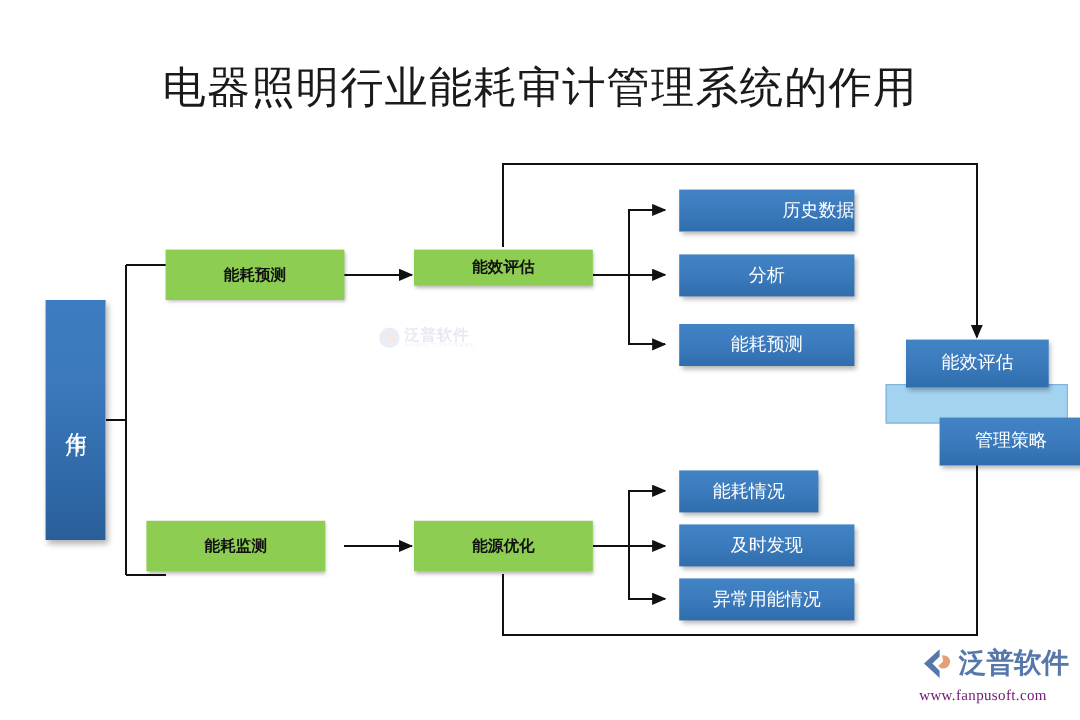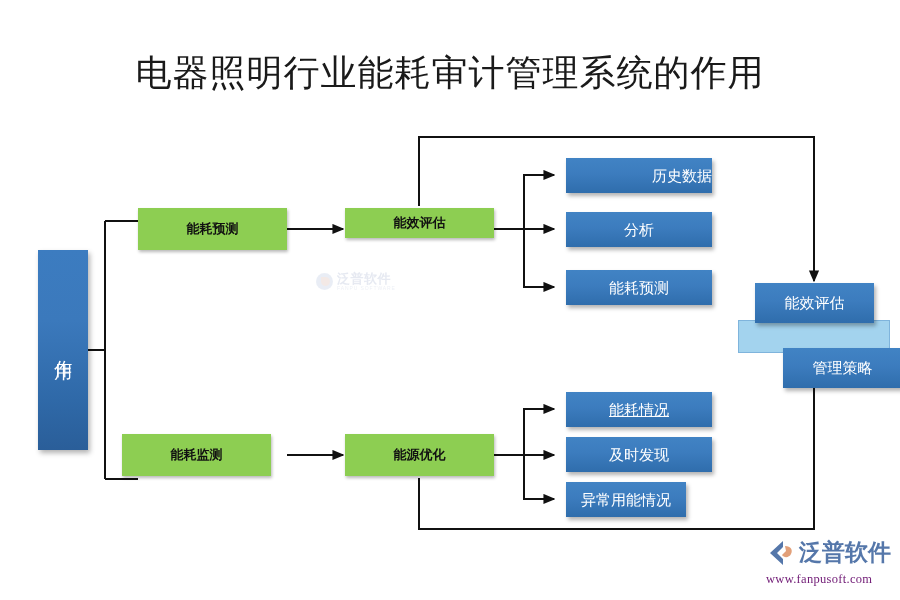--- a/index.html
+++ b/index.html
@@ -229,27 +229,27 @@
   </div>
 
   <div class="node green" style="left:122px; top:434px; width:149px; height:42px;">
     <span>能耗监测</span>
   </div>
 
   <div class="node green" style="left:345px; top:434px; width:149px; height:42px;">
     <span>能源优化</span>
   </div>
 
-  <div class="node blue" style="left:566px; top:392px; width:146px; height:35px;text-decoration:underline;">
+  <div class="node blue" style="left:566px; top:392px; width:116px; height:35px;">
     <span>能耗情况</span>
   </div>
   <div class="node blue" style="left:566px; top:437px; width:146px; height:35px;">
     <span>及时发现</span>
   </div>
-  <div class="node blue" style="left:566px; top:482px; width:120px; height:35px;text-align:right;">
+  <div class="node blue" style="left:566px; top:482px; width:146px; height:35px;text-align:right;">
     <span>异常用能情况</span>
   </div>
 
   <div class="node blue over" style="left:755px; top:283px; width:119px; height:40px;">
     <span>能效评估</span>
   </div>
 
   <div class="node pale" style="left:738px; top:320px; width:152px; height:33px;">
     <span></span>
   </div>

